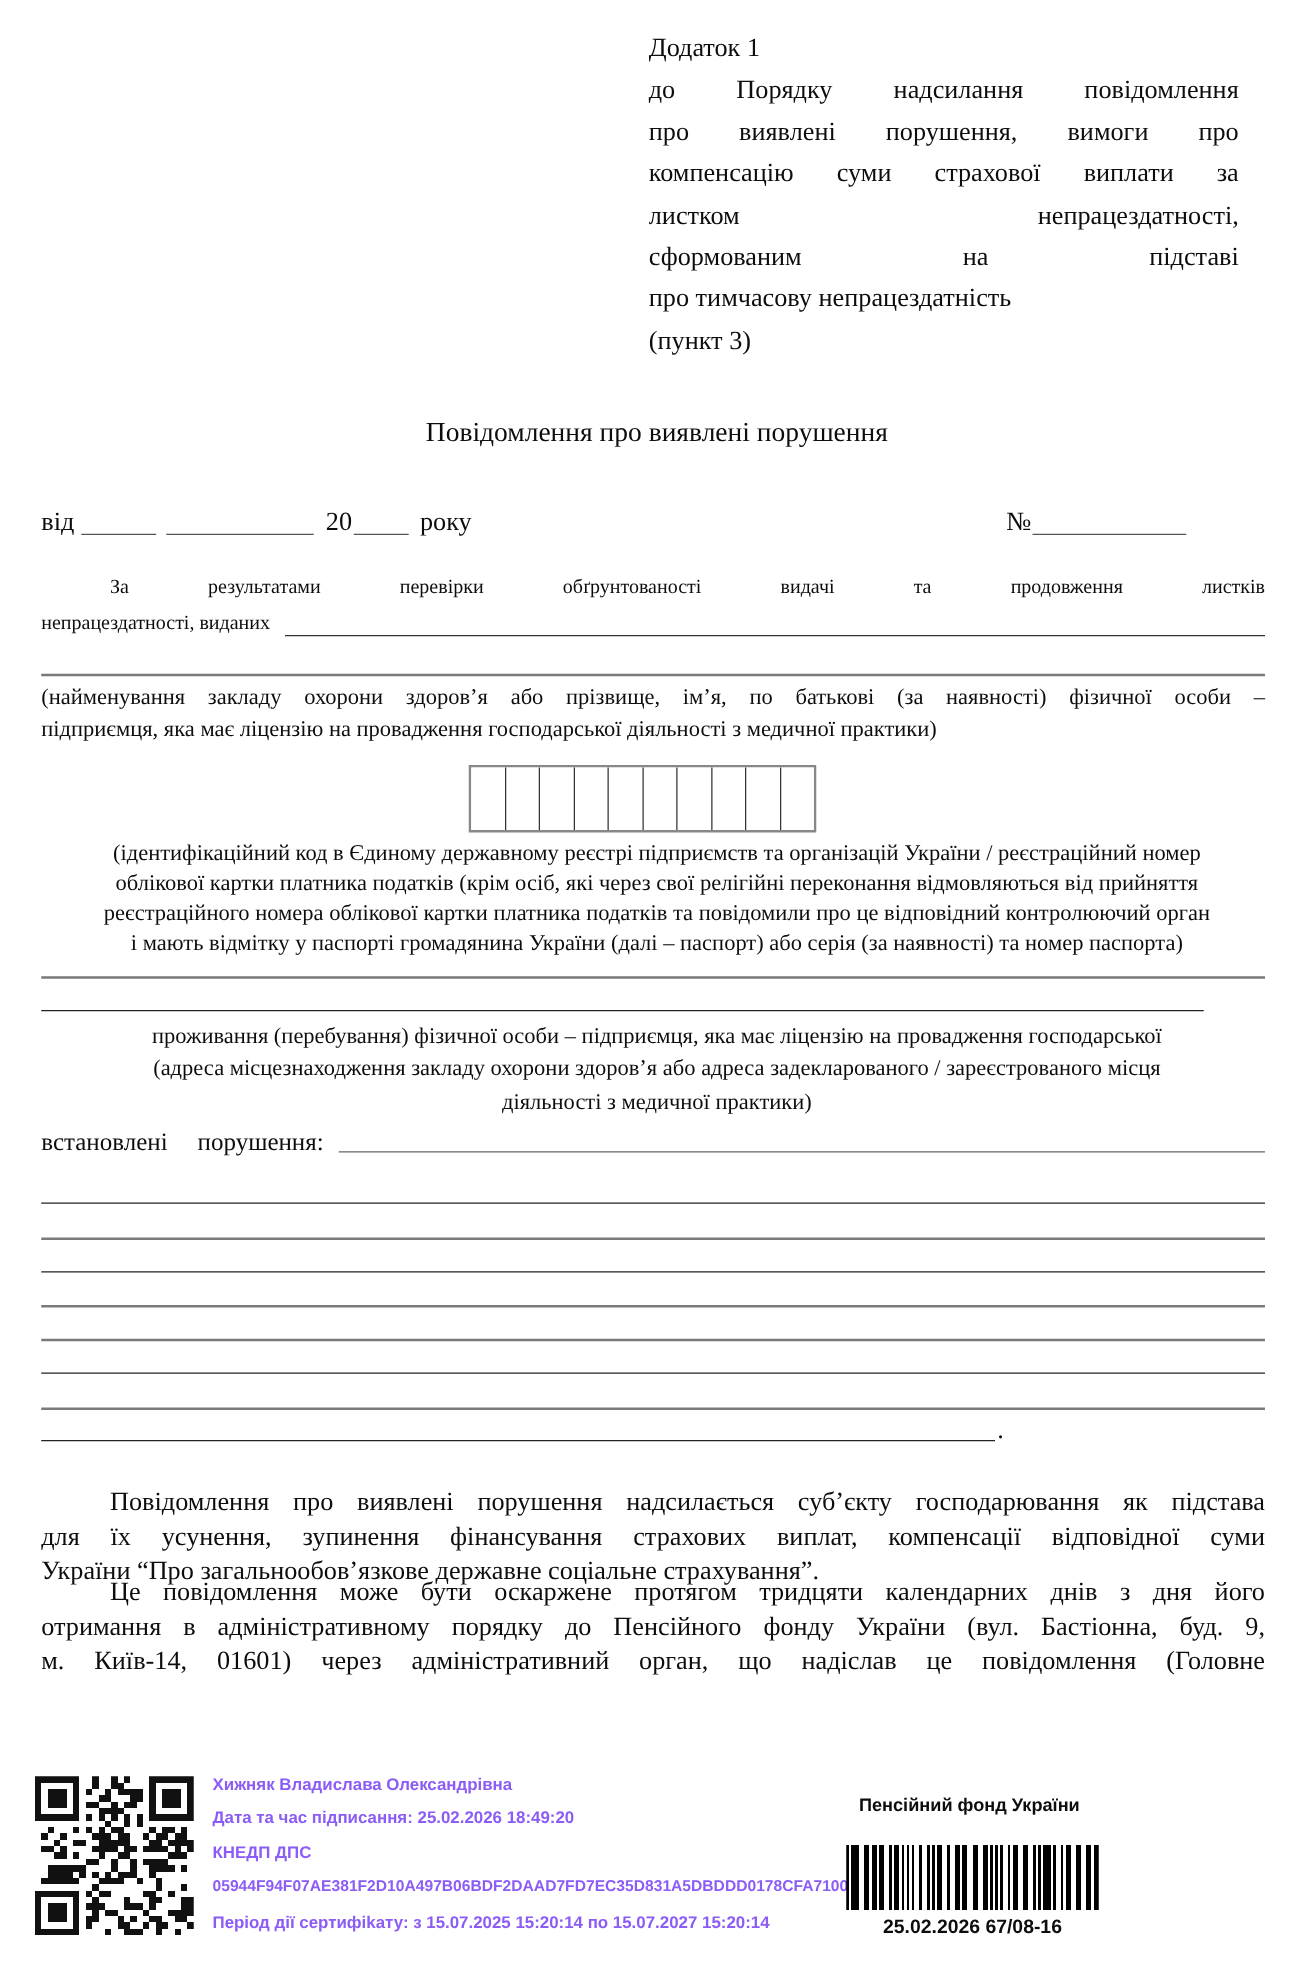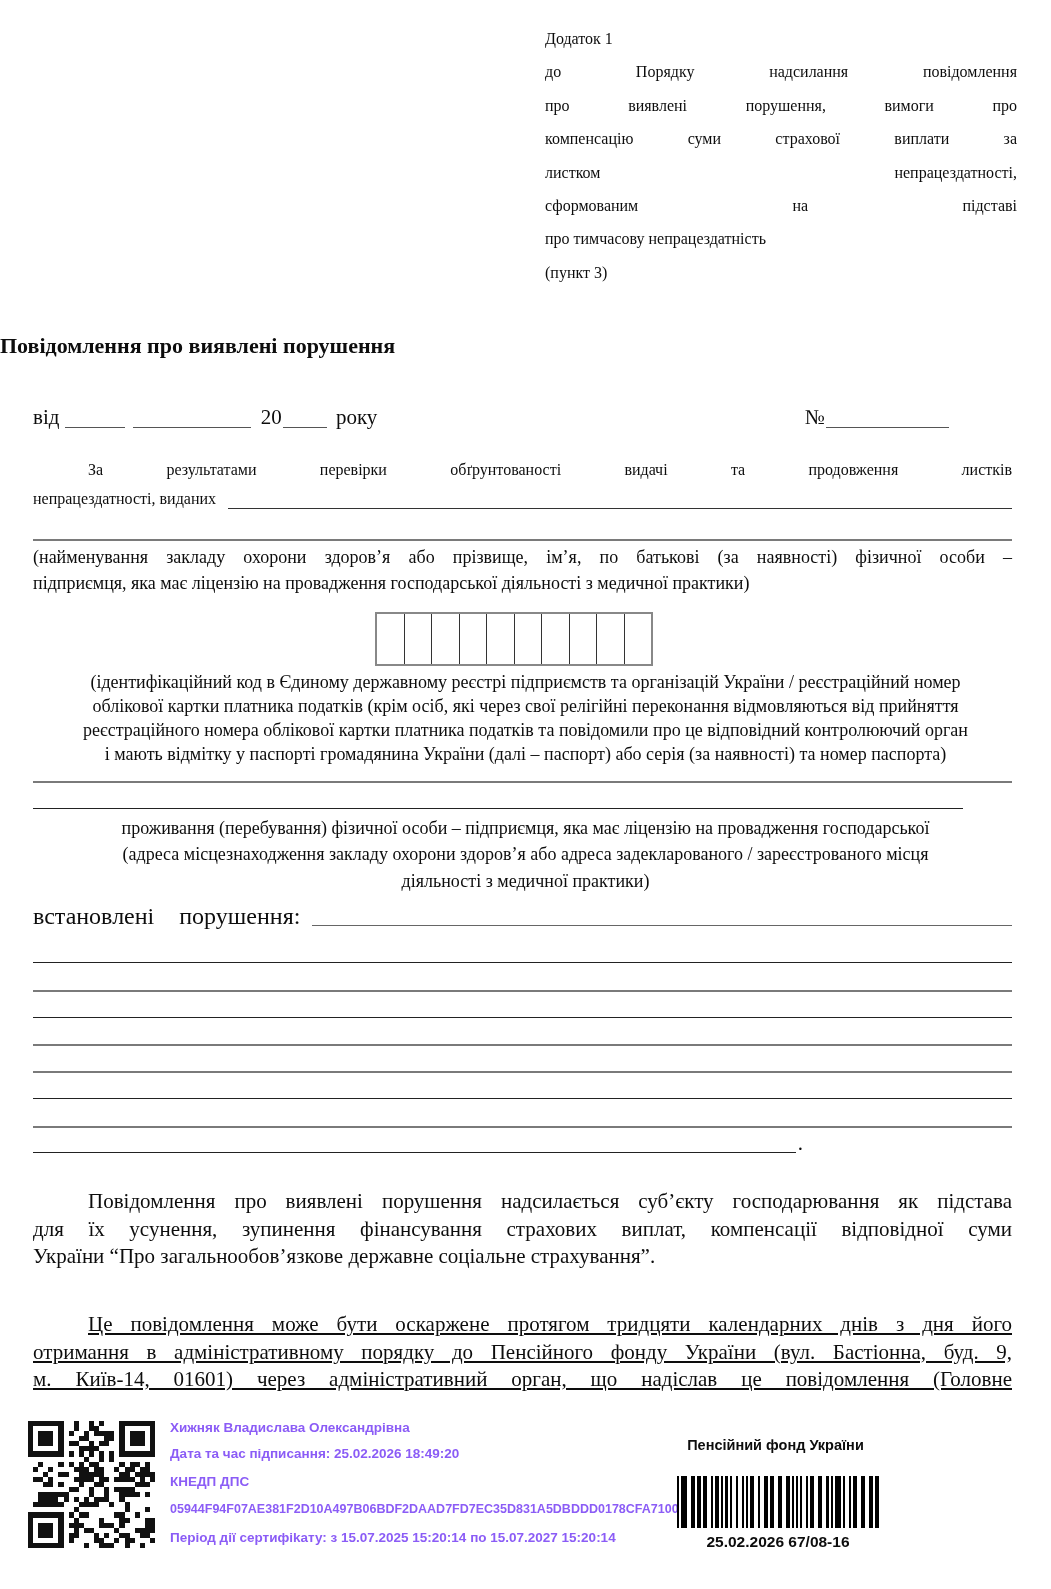--- a/index.html
+++ b/index.html
@@ -7,24 +7,24 @@
     position:relative;
     width:1051px;height:1589px;
     background:#ffffff;
     font-family:"Liberation Serif","DejaVu Serif",serif;
     color:#0d0d0d;
     overflow:hidden;
   }
   
   .j{text-align:justify;text-align-last:justify;}
   
-  .annex{position:absolute;left:545px;top:22px;width:472px;font-size:16px;line-height:33.4px;}
-  
-  .title{position:absolute;left:0;top:333px;width:100%;margin:0;
-         font-size:22px;font-weight:bold;}
+  .annex{position:absolute;left:519px;top:22px;width:472px;font-size:21px;line-height:33.4px;}
+  
+  .title{position:absolute;left:0;top:333px;width:100%;margin:0;text-align:center;
+         font-size:22px;font-weight:normal;}
   
   .date-row{position:absolute;left:33px;top:405px;width:979px;font-size:21px;height:30px;}
   .blank{display:inline-block;border-bottom:1.6px solid #555;height:20px;vertical-align:-4px;margin:0 4px;}
   .w62{width:60px;margin-left:6px;}
   .w118{width:118px;}
   .w44{width:44px;margin-left:1px;}
   .w122{width:123px;margin-left:1px;}
   .numgrp{position:absolute;left:772px;top:0;}
   
   .intro{position:absolute;left:33px;top:456px;width:979px;font-size:16px;line-height:28.5px;}
@@ -39,29 +39,29 @@
   .cap{position:absolute;font-size:18px;}
   .cap-name{left:33px;top:545px;width:979px;line-height:25.5px;}
   .cap-center{left:20px;width:1011px;text-align:center;}
   .cap-id{top:670px;line-height:24px;}
   .cap-addr{top:815px;line-height:26.3px;}
   
   .idboxes{position:absolute;left:375px;top:612px;display:flex;border:2px solid #888;}
   .idcell{width:26.5px;height:50px;border-left:1px solid #333;background:#fff;}
   .idcell:first-child{border-left:none;}
   
-  .violrow{position:absolute;left:33px;top:903px;width:979px;font-size:24px;display:flex;align-items:flex-end;}
+  .violrow{position:absolute;left:33px;top:903px;width:979px;font-size:20px;display:flex;align-items:flex-end;}
   .violrow .label{word-spacing:19px;white-space:nowrap;}
   .violrow .fillblank{border-bottom-color:#666;}
   .vend{position:absolute;left:33px;top:1131px;width:770px;font-size:21px;display:flex;align-items:flex-end;}
   .vend .fillline{flex:1 1 auto;border-bottom:1.8px solid #222;margin:0 2px 3px 0;}
   
   .para{position:absolute;left:33px;width:979px;font-size:21px;line-height:27.5px;}
   .para-basis{top:1188px;}
-  .para-appeal{top:1311px;text-decoration:underline;}
+  .para-appeal{top:1260px;}
   
   .sig{position:absolute;left:170px;font-family:"Liberation Sans","DejaVu Sans",sans-serif;
        font-weight:bold;font-size:13.5px;color:#8b5cf6;white-space:nowrap;}
   .sig-hash{font-size:12.5px;text-align:center;}
   .qr{position:absolute;left:28px;top:1421px;width:127px;height:127px;}
   .pfu-label{position:absolute;left:672px;top:1437px;width:207px;text-align:center;
              font-family:"Liberation Sans","DejaVu Sans",sans-serif;font-weight:bold;font-size:14.5px;}
   .barcode{position:absolute;left:677px;top:1476px;width:202px;height:52px;}
   .barcode-caption{position:absolute;left:662px;top:1533px;width:232px;text-align:center;
                    font-family:"Liberation Sans","DejaVu Sans",sans-serif;font-weight:bold;font-size:15.5px;}

